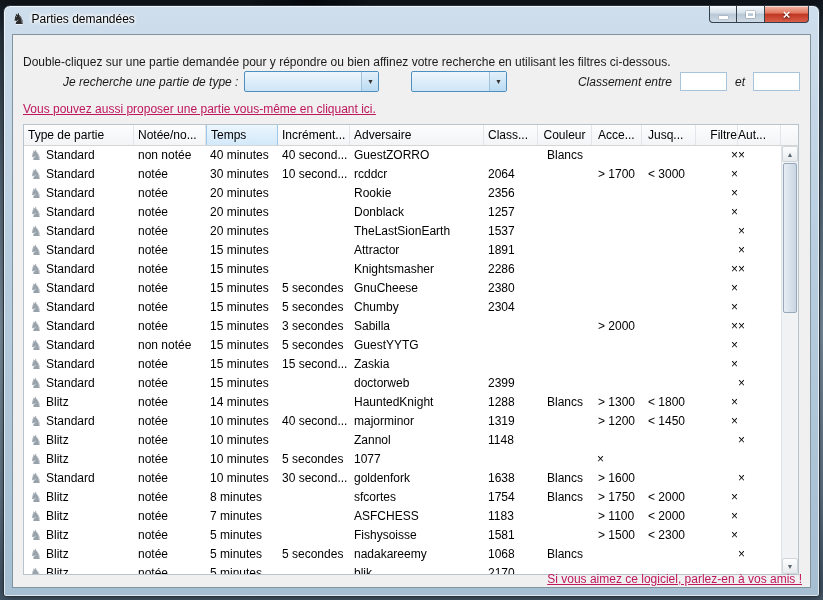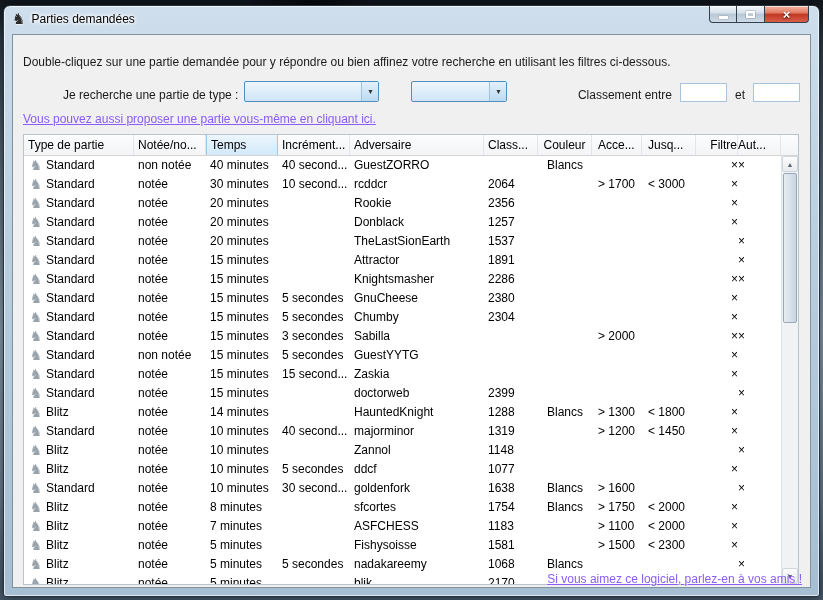--- a/index.html
+++ b/index.html
@@ -34,39 +34,39 @@
   .wbtn.close { width:45px; border-radius:0 0 4px 0;
     background:linear-gradient(#f4b6a6, #e2775d 45%, #bf3522 50%, #d95e49 100%);
     color:#fff; font-size:13px; font-weight:bold; text-shadow:0 1px 2px rgba(0,0,0,.7); }
   .glyph-min { width:9px; height:3px; background:#fff; box-shadow:0 0 1px #223; margin-top:6px; }
   .glyph-max { width:9px; height:7px; border:2px solid #fff; box-shadow:0 0 1px #223; }
   .client {
     position:absolute; left:8px; right:8px; top:28px; bottom:8px;
     background:#f0f0f0; border:1px solid #8293a0; padding:4px 10px;
   }
   .intro { margin-top:16px; color:#1a1a1a; }
-  .filter-row { margin-top:12px; display:flex; align-items:flex-end; padding-left:40px; }
+  .filter-row { margin-top:2px; display:flex; align-items:center; padding-left:40px;font-style:italic; }
   .combo {
     position:relative; height:21px; border:1px solid #4d90c0; border-radius:2px;
     background:linear-gradient(#eef6fc,#cfe5f7); display:flex; align-items:center;
   }
   .combo-value { padding-left:5px; flex:1; }
   .combo-arrow {
     width:17px; height:100%; display:flex; align-items:center; justify-content:center;
     font-size:7px; color:#333; border-left:1px solid #9fc2dd;
     background:linear-gradient(#e3f0fa,#badbf2);
   }
   .combo.type { width:135px; margin-left:6px; }
   .combo.sub { width:96px; margin-left:32px; }
   .filler { flex:1; }
   .textbox { width:47px; height:19px; border:1px solid #a8c4dd; background:#fff; font:inherit; padding:0 3px; }
   .lbl { color:#1a1a1a; }
   .rating-lbl { margin-right:8px; }
   .and-lbl { margin:0 8px; }
-  a.link { color:#8b5cf6; text-decoration:underline; cursor:pointer; }
+  a.link { color:#be185d; text-decoration:underline; cursor:pointer; }
   .propose { display:inline-block; margin-top:10px; }
   .table-wrap {
     margin-top:8px; width:776px; height:451px; position:relative;
     border:1px solid #b7c3cd; background:#fff; overflow:hidden;
   }
   .thead {
     display:flex; height:21px; line-height:20px; width:100%;
     background:linear-gradient(#fdfdfe,#f2f4f6); border-bottom:1px solid #d5d5d5;
   }
   .hcell {
@@ -420,21 +420,20 @@
             <div class="tcell c10">×</div>
           </div>
           <div class="trow">
             <div class="tcell c0">
               <span class="knight">♞</span>
               <span>Blitz</span>
             </div>
             <div class="tcell c1">notée</div>
             <div class="tcell c2">10 minutes</div>
             <div class="tcell c3">5 secondes</div>
-            <div class="tcell c4">ddcf</div>
             <div class="tcell c5">1077</div>
             <div class="tcell c6"></div>
             <div class="tcell c7"></div>
             <div class="tcell c8"></div>
             <div class="tcell c9">×</div>
             <div class="tcell c10"></div>
           </div>
           <div class="trow">
             <div class="tcell c0">
               <span class="knight">♞</span>

